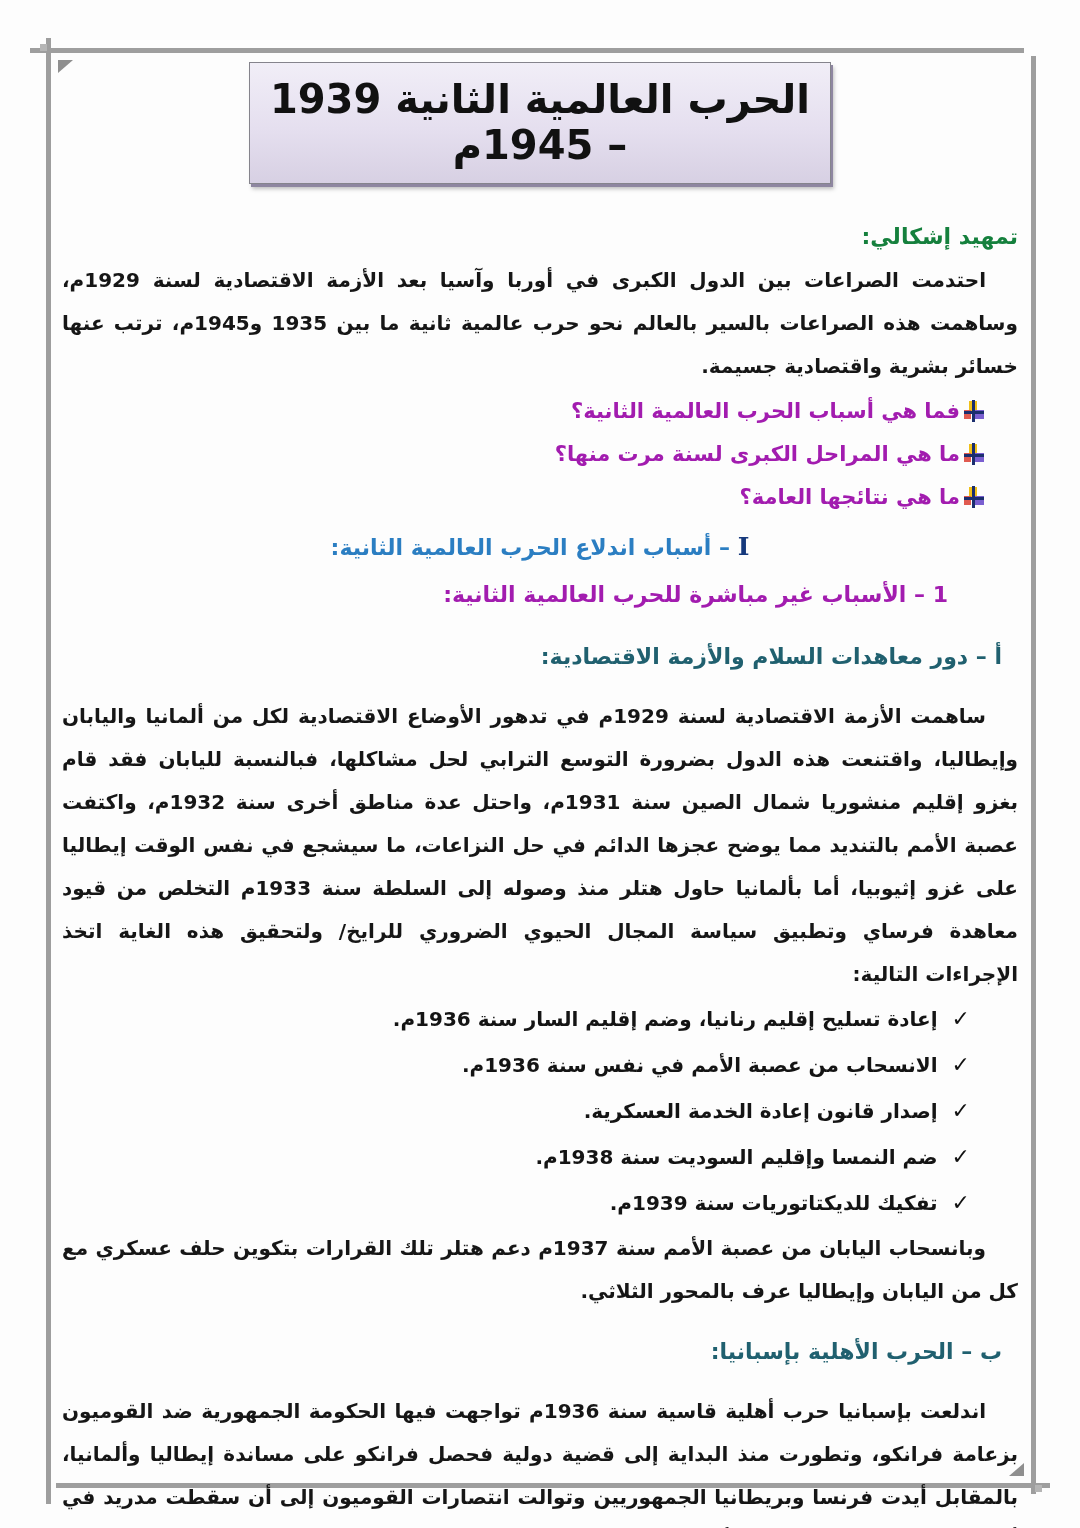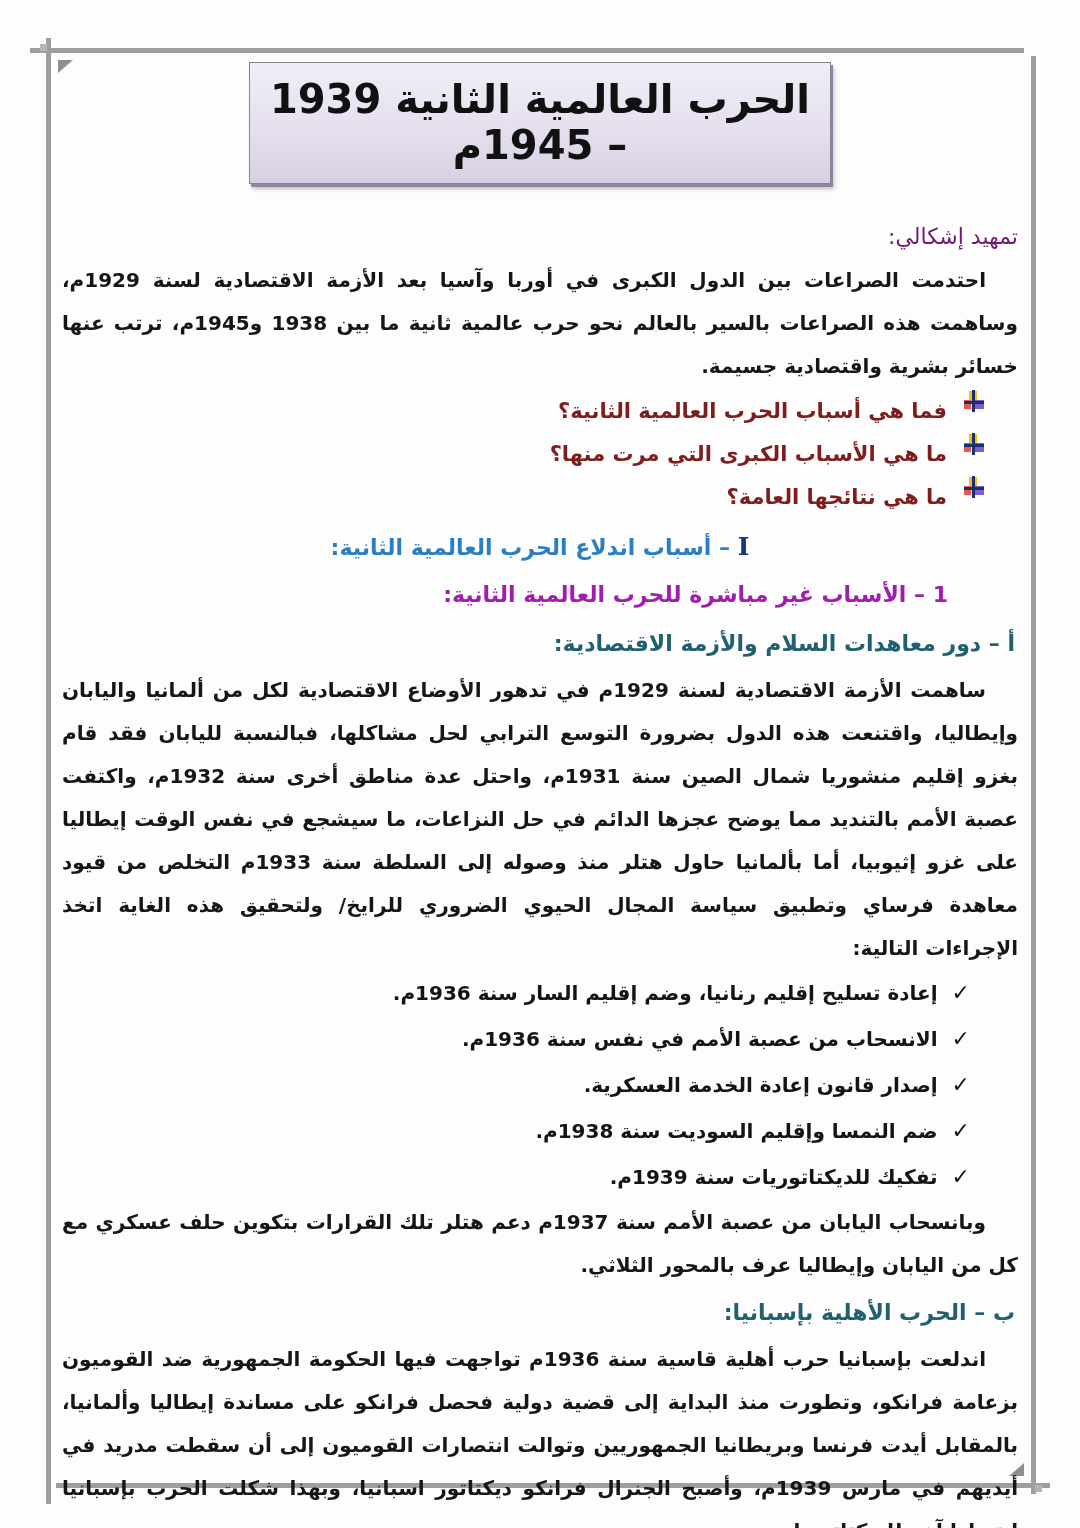--- a/index.html
+++ b/index.html
@@ -26,36 +26,36 @@
   .content{position:absolute;top:56px;right:62px;left:62px;}
 
   .title-box{
     width:560px;margin:6px auto 30px auto;padding:13px 10px 15px 10px;
     text-align:center;font-size:40px;font-weight:bold;color:#111;
     background:linear-gradient(180deg,#f1eef7 0%,#e5dfef 55%,#d7d0e3 100%);
     border:1px solid #85848c;
     box-shadow:2px 3px 0 #8e86a0,3px 5px 4px rgba(0,0,0,0.25);
   }
 
-  .h-blue{font-size:22px;font-weight:normal;color:#701a75;line-height:2.05;margin:0;}
+  .h-blue{font-size:22px;font-weight:bold;color:#15803d;line-height:2.05;margin:0;}
   .h-roman{font-size:22px;font-weight:bold;color:#2b7ec2;line-height:2.05;margin:0;text-align:center;}
   .h-roman .numeral{color:#16397c;font-size:25px;font-family:"DejaVu Serif","Liberation Serif",serif;}
   .h-green{font-size:22px;font-weight:bold;color:#a21caf;line-height:2.05;margin:0 70px 0 0;}
-  .h-teal{font-size:22px;font-weight:bold;color:#20606f;line-height:2.05;margin:3px;}
+  .h-teal{font-size:22px;font-weight:bold;color:#20606f;line-height:2.05;margin:16px;}
 
   p.body-par{
     font-size:20px;font-weight:bold;line-height:2.15;margin:0;
     text-align:justify;text-indent:32px;color:#161616;
   }
 
   
   .q-list{list-style:none;margin:2px 34px 2px 0;padding:0;}
   .q-list li{
-    display:flex;flex-direction:row;align-items:flex-start;gap:17px;
-    font-size:21px;font-weight:bold;line-height:2.05;color:#7f1d1d;
+    display:flex;flex-direction:row;align-items:center;gap:4px;
+    font-size:21px;font-weight:bold;line-height:2.05;color:#a21caf;
   }
   .flag-icon{position:relative;width:20px;height:24px;flex:0 0 20px;display:inline-block;}
   .flag-icon .sq-y{position:absolute;top:1px;right:7px;width:8px;height:10px;background:#f0c019;}
   .flag-icon .sq-r{position:absolute;top:10px;right:13px;width:7px;height:9px;background:#e05a50;}
   .flag-icon .sq-p{position:absolute;top:10px;right:0;width:9px;height:9px;background:#7a5fd0;}
   .flag-icon .bar-v{position:absolute;top:0;right:9px;width:3px;height:22px;background:#1b2e6e;}
   .flag-icon .bar-h{position:absolute;top:11px;right:0;width:20px;height:3px;background:#1b2e6e;}
 
   
   .check-list{list-style:none;margin:0 48px 0 0;padding:0;}
@@ -76,42 +76,42 @@
 <div class="corner corner-br"></div>
 <div class="corner-dot-tl"></div>
 <div class="corner-dot-br"></div>
 
 <div class="content">
 
   <div class="title-box">الحرب العالمية الثانية 1939 – 1945م</div>
 
   <div class="h-blue">تمهيد إشكالي:</div>
 
-  <p class="body-par">احتدمت الصراعات بين الدول الكبرى في أوربا وآسيا بعد الأزمة الاقتصادية لسنة 1929م، وساهمت هذه الصراعات بالسير بالعالم نحو حرب عالمية ثانية ما بين 1938 و1945م، ترتب عنها خسائر بشرية واقتصادية جسيمة.</p>
+  <p class="body-par">احتدمت الصراعات بين الدول الكبرى في أوربا وآسيا بعد الأزمة الاقتصادية لسنة 1929م، وساهمت هذه الصراعات بالسير بالعالم نحو حرب عالمية ثانية ما بين 1935 و1945م، ترتب عنها خسائر بشرية واقتصادية جسيمة.</p>
 
   <ul class="q-list">
     <li>
       <span class="flag-icon">
           <span class="sq-y"></span>
           <span class="sq-r"></span>
           <span class="sq-p"></span>
           <span class="bar-v"></span>
           <span class="bar-h"></span>
         </span>
       <span>فما هي أسباب الحرب العالمية الثانية؟</span>
     </li>
     <li>
       <span class="flag-icon">
           <span class="sq-y"></span>
           <span class="sq-r"></span>
           <span class="sq-p"></span>
           <span class="bar-v"></span>
           <span class="bar-h"></span>
         </span>
-      <span>ما هي الأسباب الكبرى التي مرت منها؟</span>
+      <span>ما هي المراحل الكبرى لسنة مرت منها؟</span>
     </li>
     <li>
       <span class="flag-icon">
           <span class="sq-y"></span>
           <span class="sq-r"></span>
           <span class="sq-p"></span>
           <span class="bar-v"></span>
           <span class="bar-h"></span>
         </span>
       <span>ما هي نتائجها العامة؟</span>

